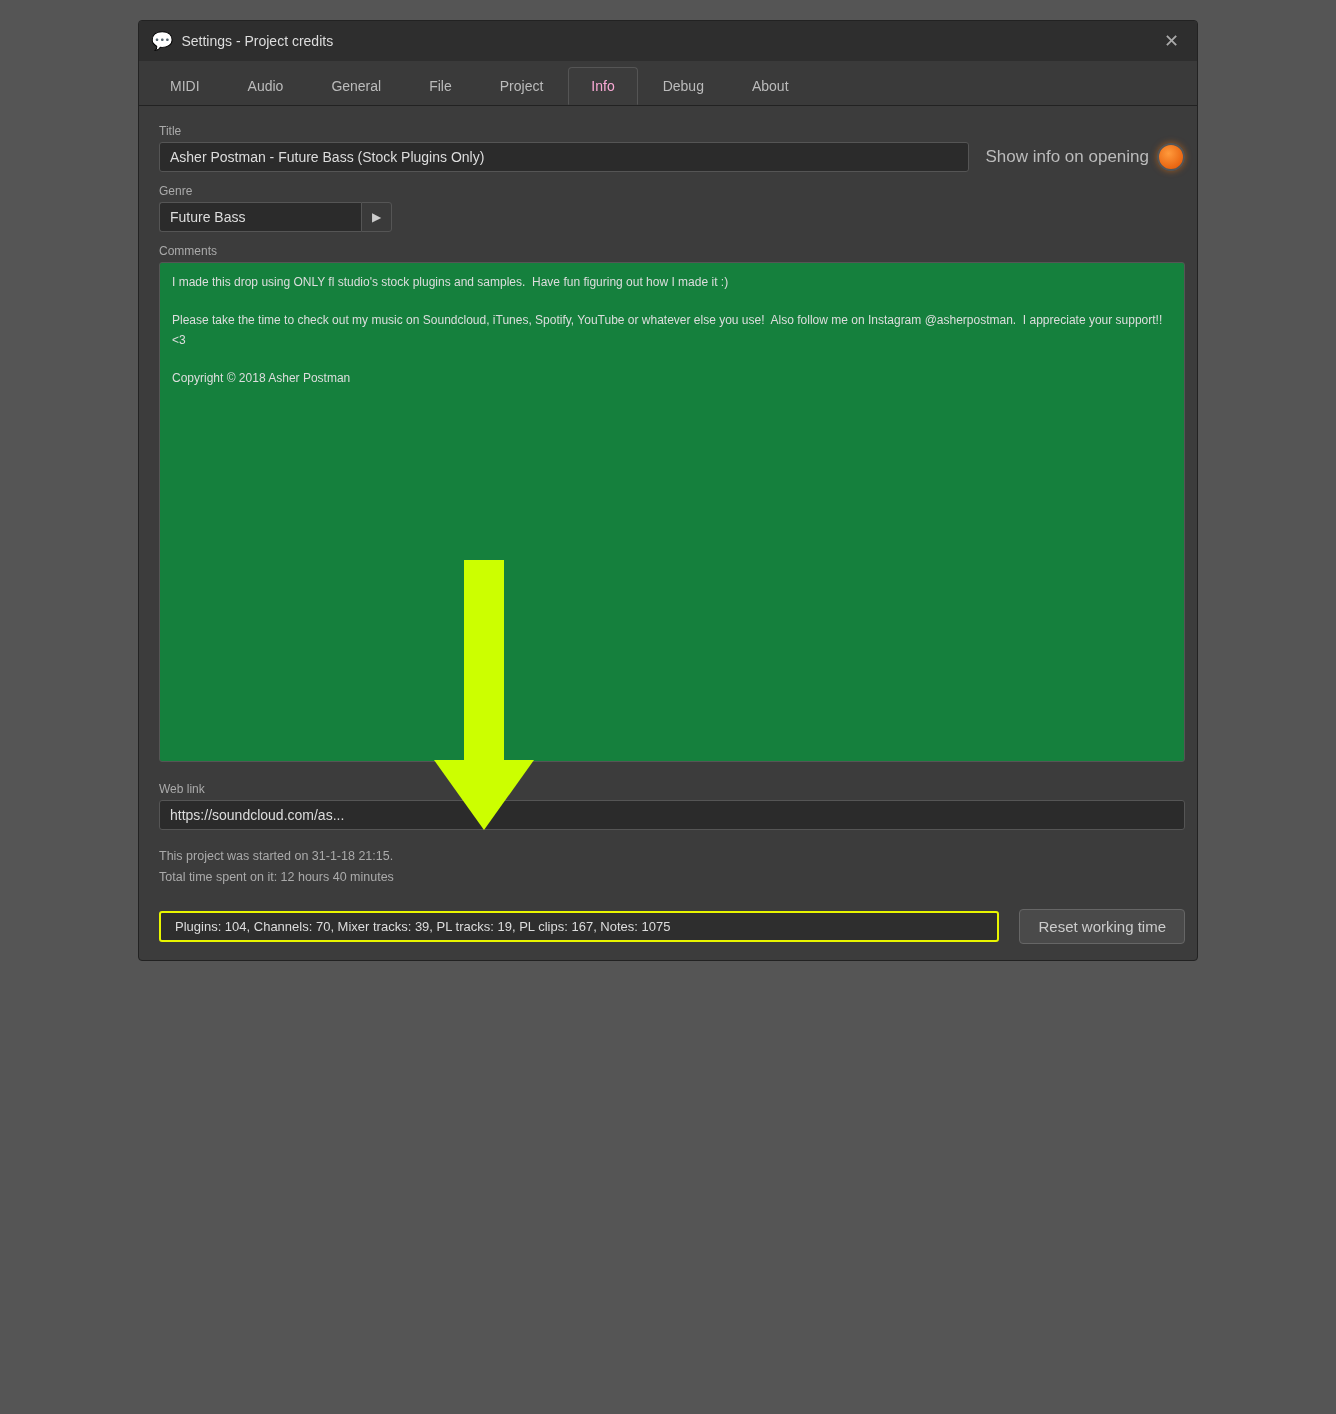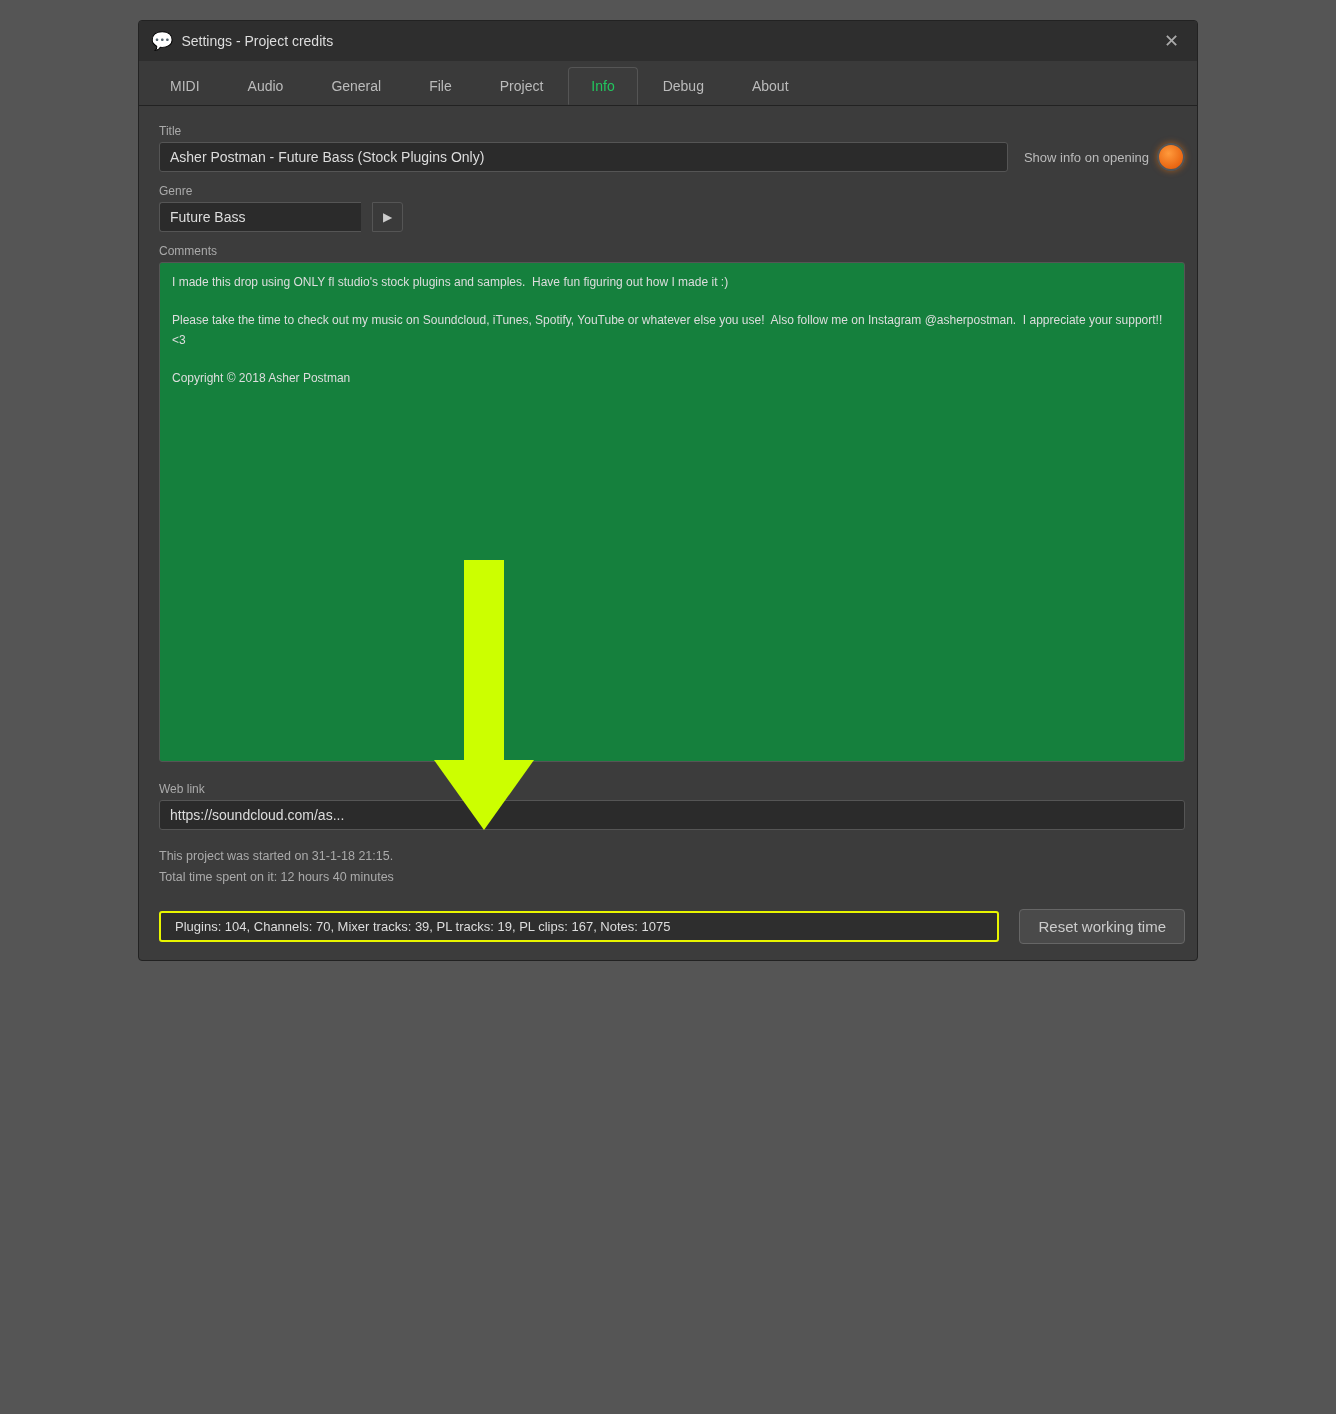--- a/index.html
+++ b/index.html
@@ -66,21 +66,21 @@
       color: #bbb;
       font-size: 14px;
       cursor: pointer;
       border-radius: 4px 4px 0 0;
       border: 1px solid transparent;
       margin-right: 2px;
       margin-top: 6px;
       background: transparent;
     }
     .tab.active {
-      color: #22c55e;
+      color: #f9a8d4;
       background: #3c3c3c;
       border-color: #555 #555 #3c3c3c;
     }
 
     
     .content {
       padding: 18px 12px 16px 20px;
       display: flex;
       flex-direction: column;
       gap: 12px;
@@ -108,21 +108,21 @@
       gap: 16px;
     }
     .author-field {
       flex: 1;
     }
     .genre-field {
       width: 220px;
     }
     .genre-row {
       display: flex;
-      gap: 11px;
+      gap: 0;
     }
     .genre-input {
       flex: 1;
       background: #2b2b2b;
       border: 1px solid #555;
       border-right: none;
       color: #ddd;
       font-size: 14px;
       padding: 6px 10px;
       border-radius: 3px 0 0 3px;
@@ -143,21 +143,21 @@
       align-items: center;
       gap: 16px;
     }
     .title-input-wrap { flex: 1; }
     .show-info-wrap {
       display: flex;
       align-items: center;
       gap: 8px;
       white-space: nowrap;
       color: #bbb;
-      font-size: 13px;
+      font-size: 17px;
     }
     .toggle-btn {
       width: 28px;
       height: 28px;
       border-radius: 50%;
       background: radial-gradient(circle at 40% 35%, #ff9a3c, #e05000);
       border: 2px solid #555;
       cursor: pointer;
       box-shadow: 0 0 6px rgba(255,120,0,0.5);
     }

